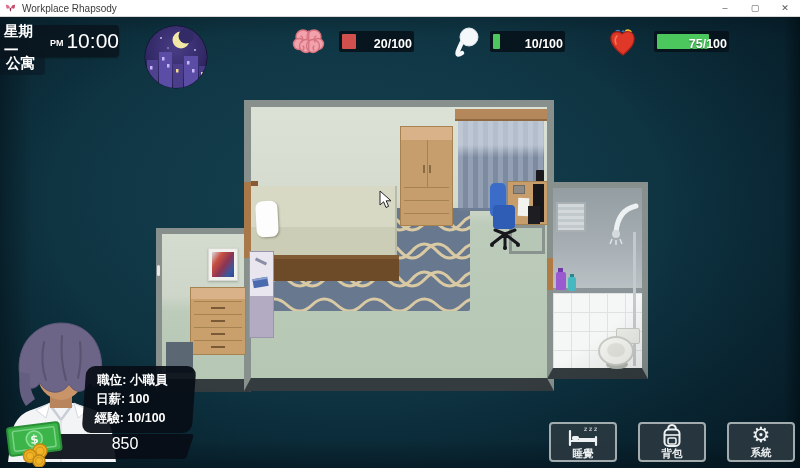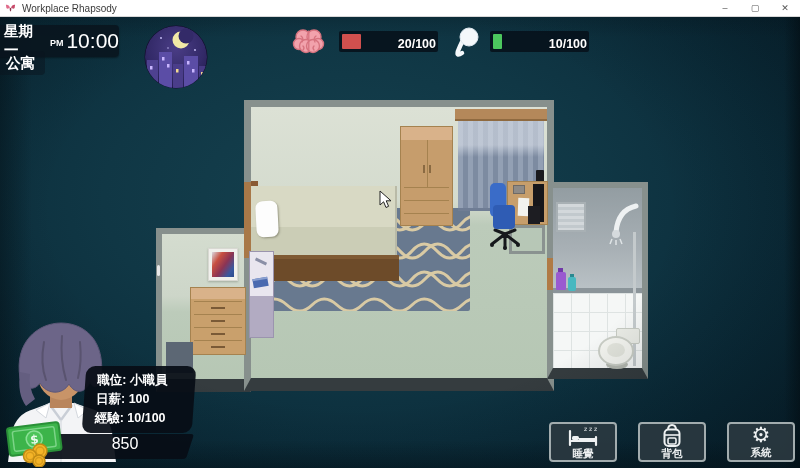--- a/index.html
+++ b/index.html
@@ -29,21 +29,21 @@
     box-shadow:0 1px 2px rgba(0,0,0,.4);}
   .time-panel .day{font-size:14.5px;font-weight:bold;}
   .time-panel .mer{font-size:9px;font-weight:bold;margin:3px 3px 0 9px;}
   .time-panel .clock{font-size:21px;}
   .loc-panel{left:0;top:51px;height:24px;padding:0 10px 0 6px;background:rgba(9,20,30,.5);
     border-radius:0 4px 4px 0;display:flex;align-items:center;}
   .loc-panel .loc{font-size:14.5px;font-weight:bold;}
   .moon-badge{left:143px;top:24px;width:66px;height:66px;}
   .stat{top:27px;display:flex;align-items:flex-start;}
   .stat .sicon{flex:0 0 auto;}
-  .bar{position:relative;width:99px;height:21px;margin-top:4px;background:rgba(6,18,28,.92);
+  .bar{position:relative;width:75px;height:21px;margin-top:4px;background:rgba(6,18,28,.92);
     border-radius:2px;}
   .bar .fill{position:absolute;left:3px;top:3px;bottom:3px;border-radius:1px;}
   .bar .val{position:absolute;right:2px;bottom:1px;font-size:12.5px;font-weight:bold;color:#fff;
     text-shadow:0 1px 1px rgba(0,0,0,.5);}
   #stat-mood{left:292px;} #stat-mood .sicon{margin-right:13px;}
   #stat-energy{left:452px;} #stat-energy .sicon{margin-right:8px;}
   #stat-health{left:607px;} #stat-health .sicon{margin-right:15px;}
   
   .scene{position:absolute;inset:0;z-index:10;}
   .room{position:absolute;border:6px solid #87908d;border-bottom:13px solid #353c3f;}
@@ -353,20 +353,32 @@
       <path d="M10,26 q-6,4 -4,-2 q2,-5 4,-9" fill="none" stroke="#f4f8fb" stroke-width="4.5" stroke-linecap="round"></path>
       <circle cx="17" cy="10" r="9" fill="#f4f8fb"></circle>
       <circle cx="17" cy="10" r="9" fill="none" stroke="#dfe9f0" stroke-width="1"></circle>
     </svg>
     <div class="bar">
       <div class="fill" style="width: calc(10% - 0.6px); background: rgb(76, 199, 94);"></div>
       <span class="val">10/100</span>
     </div>
   </div>
 
+  <div class="hud stat" id="stat-health">
+    <svg class="sicon" width="32" height="30" viewBox="0 0 32 30">
+      <path d="M8,4 q4,-3 6,1 l2,-2 l3,2 Z" fill="#4a78c8"></path>
+      <path d="M18,3 q5,-2 7,2 l-5,3 Z" fill="#f0c030"></path>
+      <path d="M16,28 C8,22 3,16 4,10 C5,5 11,3 15,7 C19,3 26,4 27,10 C28,17 23,22 16,28 Z" fill="#e03828" stroke="#a82018" stroke-width="1.2"></path>
+      <path d="M10,9 q-3,3 -1,8" fill="none" stroke="#f87858" stroke-width="1.6" stroke-linecap="round"></path>
+    </svg>
+    <div class="bar">
+      <div class="fill" style="width: calc(75% - 4.5px); background: rgb(76, 199, 94);"></div>
+      <span class="val">75/100</span>
+    </div>
+  </div>
 
   <svg class="playerpanel" id="portrait" viewBox="0 0 120 148">
     <path d="M6,148 L10,118 Q14,100 32,95 L48,89 L72,89 L90,95 Q106,100 110,118 L114,148 Z" fill="#f3f4f6"></path>
     <path d="M48,91 L59,106 L70,91" fill="none" stroke="#c9ced6" stroke-width="2.5"></path>
     <path d="M59,106 V148" stroke="#dde0e4" stroke-width="1.5"></path>
     <path d="M34,96 L48,89 L44,104 Z" fill="#ffffff" stroke="#d4d8de" stroke-width="1"></path>
     <path d="M86,96 L72,89 L76,104 Z" fill="#ffffff" stroke="#d4d8de" stroke-width="1"></path>
     <rect x="48" y="74" width="22" height="20" fill="#b9855c"></rect>
     <circle cx="34" cy="62" r="5" fill="#c89468"></circle>
       <circle cx="84" cy="62" r="5" fill="#c89468"></circle>

